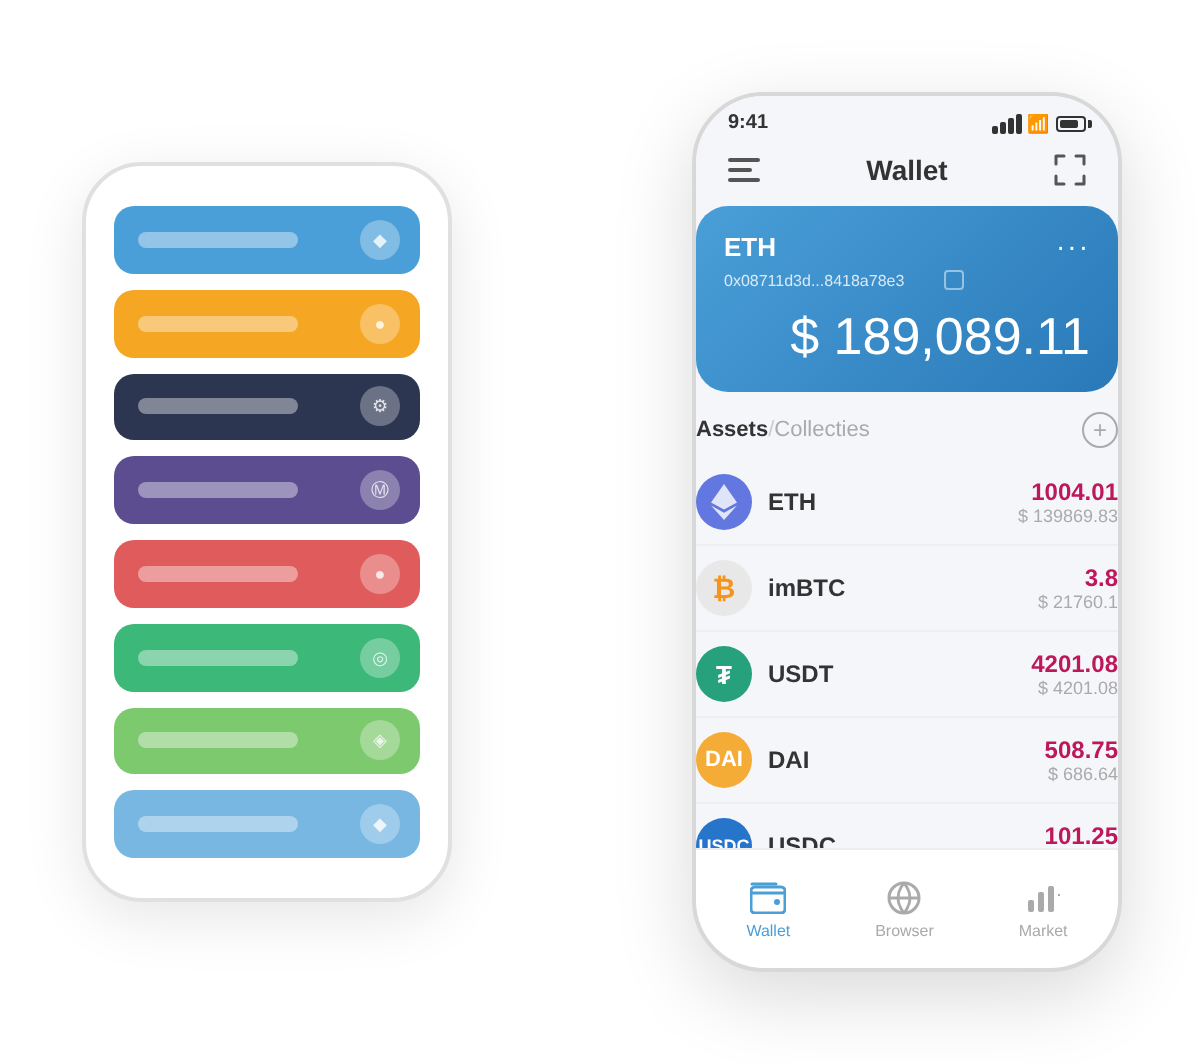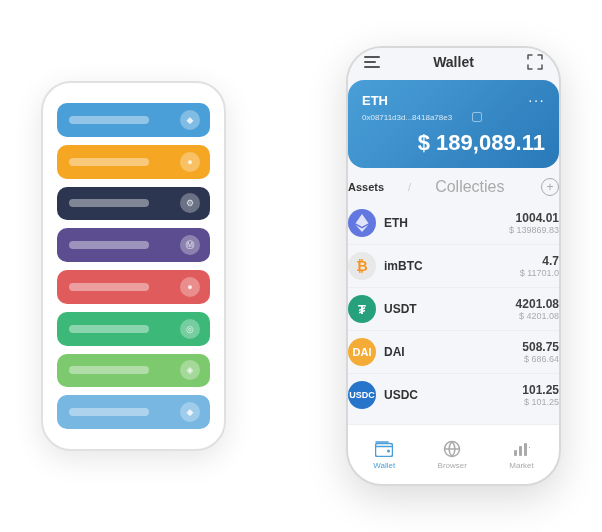--- a/index.html
+++ b/index.html
@@ -233,51 +233,51 @@
 
     .eth-card-copy {
       width: 10px;
       height: 10px;
       border: 1px solid rgba(255,255,255,0.6);
       border-radius: 2px;
       display: inline-block;
     }
 
     .eth-card-balance {
-      font-size: 22px;
-      font-weight: 700;
+      font-size: 26px;
+      font-weight: 400;
       text-align: right;
     }
 
     .assets-header {
       display: flex;
       justify-content: space-between;
       align-items: center;
       margin-bottom: 6px;
     }
 
     .assets-tabs {
       display: flex;
-      gap: 24px;
+      gap: 0;
       align-items: center;
     }
 
     .assets-tab-active {
       font-size: 11px;
       font-weight: 600;
       color: #333;
     }
 
     .assets-tab-divider {
       font-size: 11px;
       color: #ccc;
     }
 
     .assets-tab-inactive {
-      font-size: 16px;
+      font-size: 11px;
       color: #aaa;
     }
 
     .assets-add {
       width: 18px;
       height: 18px;
       border: 1.5px solid #aaa;
       border-radius: 50%;
       display: flex;
       align-items: center;
@@ -314,21 +314,21 @@
       flex: 1;
     }
 
     .asset-amounts {
       text-align: right;
     }
 
     .asset-amount {
       font-size: 12px;
       font-weight: 600;
-      color: #404040;
+      color: #be185d;
     }
 
     .asset-usd {
       font-size: 9px;
       color: #aaa;
     }
 
     
     .icon-eth { background: #6278e0; color: white; }
     .icon-imbtc { background: #e8e8e8; color: #555; }
@@ -421,20 +421,35 @@
       <div class="card-icon">◈</div>
     </div>
     <div class="card-row row-blue" style="opacity:0.75">
       <div class="card-text"></div>
       <div class="card-icon">◆</div>
     </div>
   </div>
 
   <div class="phone-front">
 
+    <div class="status-bar">
+      <span>9:41</span>
+      <div class="status-icons">
+        <div class="signal-bars">
+          <span style="height:4px"></span>
+          <span style="height:6px"></span>
+          <span style="height:8px"></span>
+          <span style="height:10px"></span>
+        </div>
+        <span class="wifi-icon">📶</span>
+        <div class="battery-icon">
+          <div class="battery-fill"></div>
+        </div>
+      </div>
+    </div>
 
     <div class="phone-header">
       <div class="header-icon">
         <svg width="16" height="12" viewBox="0 0 16 12">
           <rect y="0" width="16" height="2" rx="1" fill="#555"></rect>
           <rect y="5" width="12" height="2" rx="1" fill="#555"></rect>
           <rect y="10" width="16" height="2" rx="1" fill="#555"></rect>
         </svg>
       </div>
       <span class="header-title">Wallet</span>
@@ -485,22 +500,22 @@
           <div class="asset-amounts">
             <div class="asset-amount">1004.01</div>
             <div class="asset-usd">$ 139869.83</div>
           </div>
         </div>
 
         <div class="asset-row">
           <div class="asset-icon icon-imbtc" style="font-size:14px; color:#f7931a;">₿</div>
           <span class="asset-name">imBTC</span>
           <div class="asset-amounts">
-            <div class="asset-amount">4.7</div>
-            <div class="asset-usd">$ 11701.0</div>
+            <div class="asset-amount">3.8</div>
+            <div class="asset-usd">$ 21760.1</div>
           </div>
         </div>
 
         <div class="asset-row">
           <div class="asset-icon icon-usdt" style="font-size:13px; font-weight:700;">₮</div>
           <span class="asset-name">USDT</span>
           <div class="asset-amounts">
             <div class="asset-amount">4201.08</div>
             <div class="asset-usd">$ 4201.08</div>
           </div>

